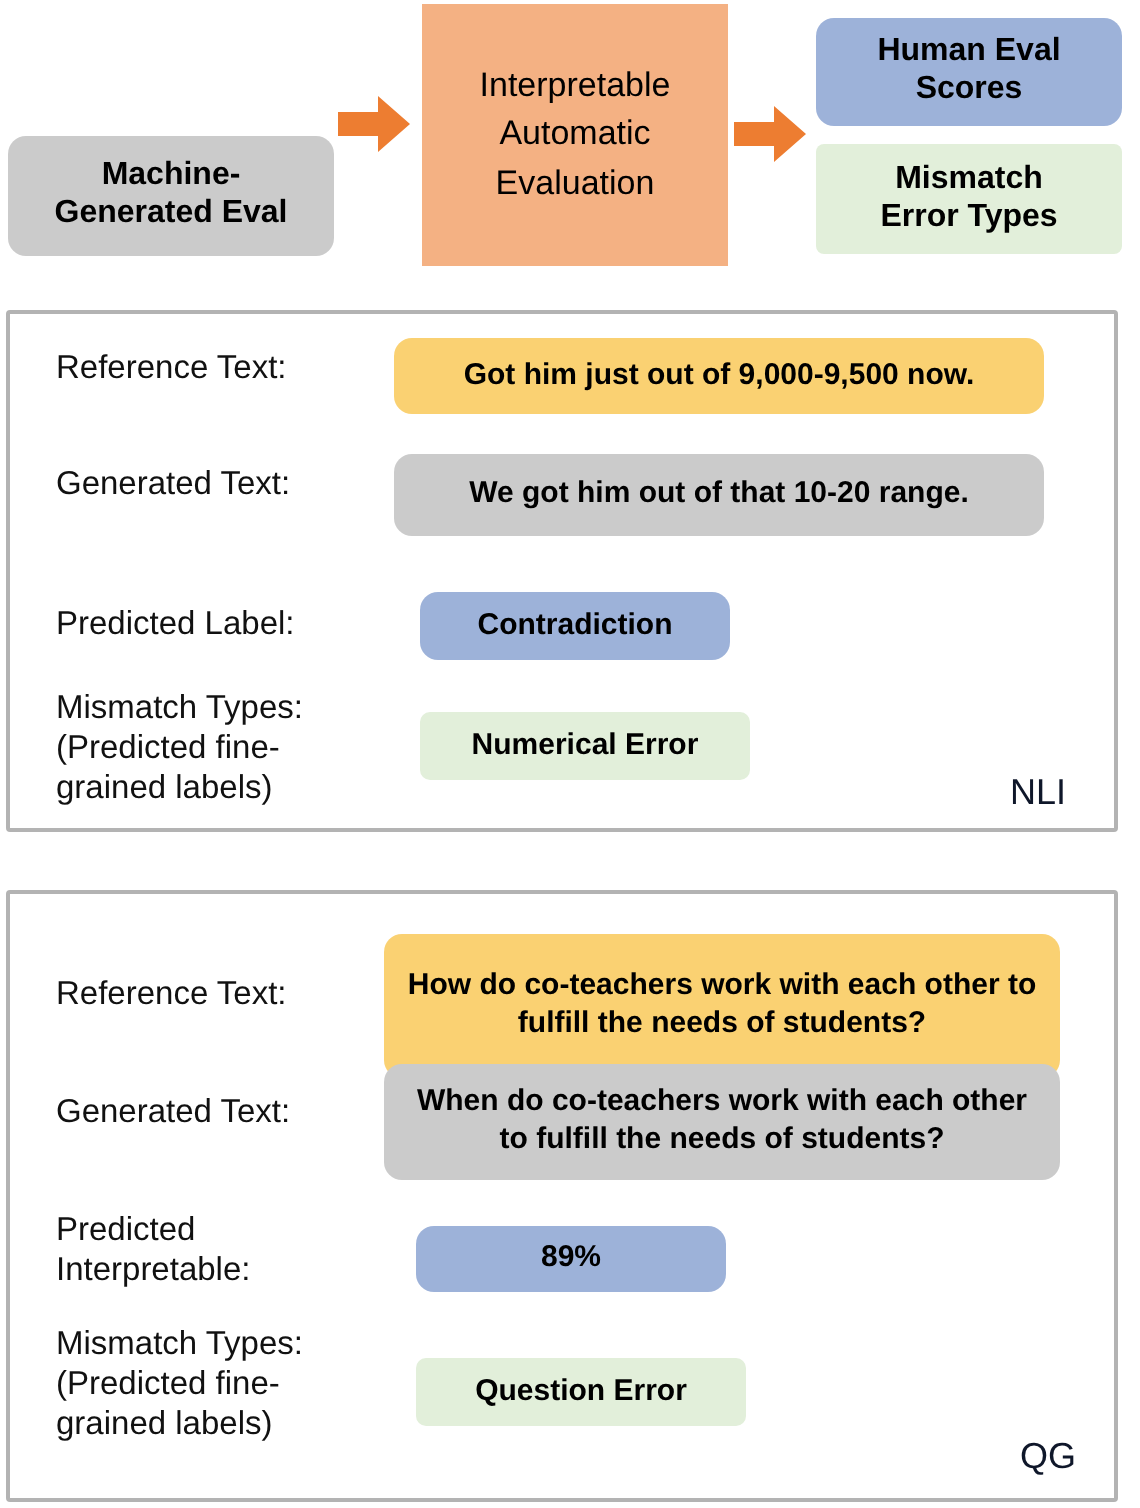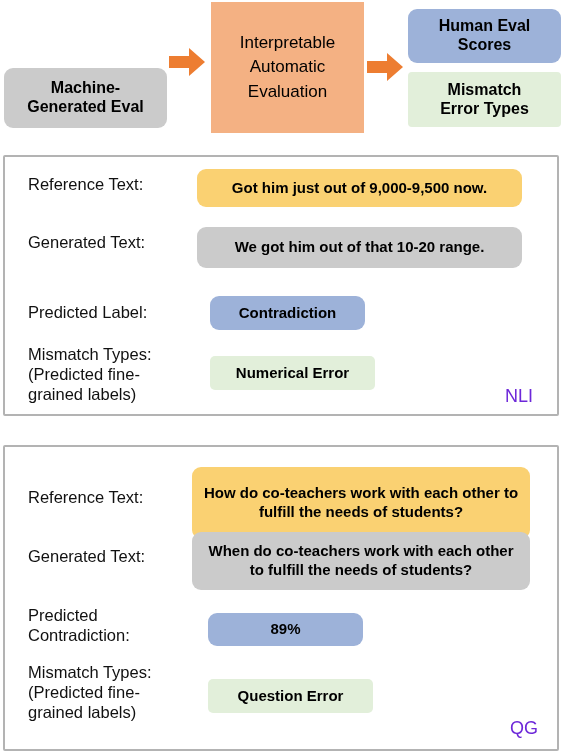--- a/index.html
+++ b/index.html
@@ -145,21 +145,21 @@
   }
 
   .vb-yellow  { background: #fad172; border-radius: 9px; }
   .vb-gray    { background: #cbcbcb; border-radius: 9px; }
   .vb-blue    { background: #9db2d9; border-radius: 9px; }
   .vb-green   { background: #e2efda; border-radius: 5px; }
 
   .corner-tag {
     position: absolute;
     font-size: 18px;
-    color: #6d28d9;
+    color: #0f172a;
   }
 
   
   #nli-label-reference   { left: 28px;  top: 174px; }
   #nli-box-reference     { position: absolute; left: 197px; top: 169px; width: 325px; height: 38px; }
   #nli-label-generated   { left: 28px;  top: 232px; }
   #nli-box-generated     { position: absolute; left: 197px; top: 227px; width: 325px; height: 41px; }
   #nli-label-predicted   { left: 28px;  top: 302px; }
   #nli-box-predicted     { position: absolute; left: 210px; top: 296px; width: 155px; height: 34px; }
   #nli-label-mismatch    { left: 28px;  top: 344px; }
@@ -229,21 +229,21 @@
 
 <div class="panel" id="panel-qg"></div>
 
 <div class="row-label panel-row" id="qg-label-reference" style="white-space: pre-line;">Reference Text:</div>
 <div class="value-box vb-yellow" id="qg-box-reference" style="white-space: pre-line;">How do co-teachers work with each other to fulfill the needs of students?</div>
 
 <div class="row-label panel-row" id="qg-label-generated" style="white-space: pre-line;">Generated Text:</div>
 <div class="value-box vb-gray" id="qg-box-generated" style="white-space: pre-line;">When do co-teachers work with each other to fulfill the needs of students?</div>
 
 <div class="row-label panel-row" id="qg-label-answerability" style="white-space: pre-line;">Predicted
-Contradiction:</div>
+Interpretable:</div>
 <div class="value-box vb-blue" id="qg-box-answerability" style="white-space: pre-line;">89%</div>
 
 <div class="row-label panel-row" id="qg-label-mismatch" style="white-space: pre-line;">Mismatch Types:
 (Predicted fine-
 grained labels)</div>
 <div class="value-box vb-green" id="qg-box-mismatch" style="white-space: pre-line;">Question Error</div>
 
 <div class="corner-tag" id="qg-corner-tag">QG</div>
 
 </body></html>

